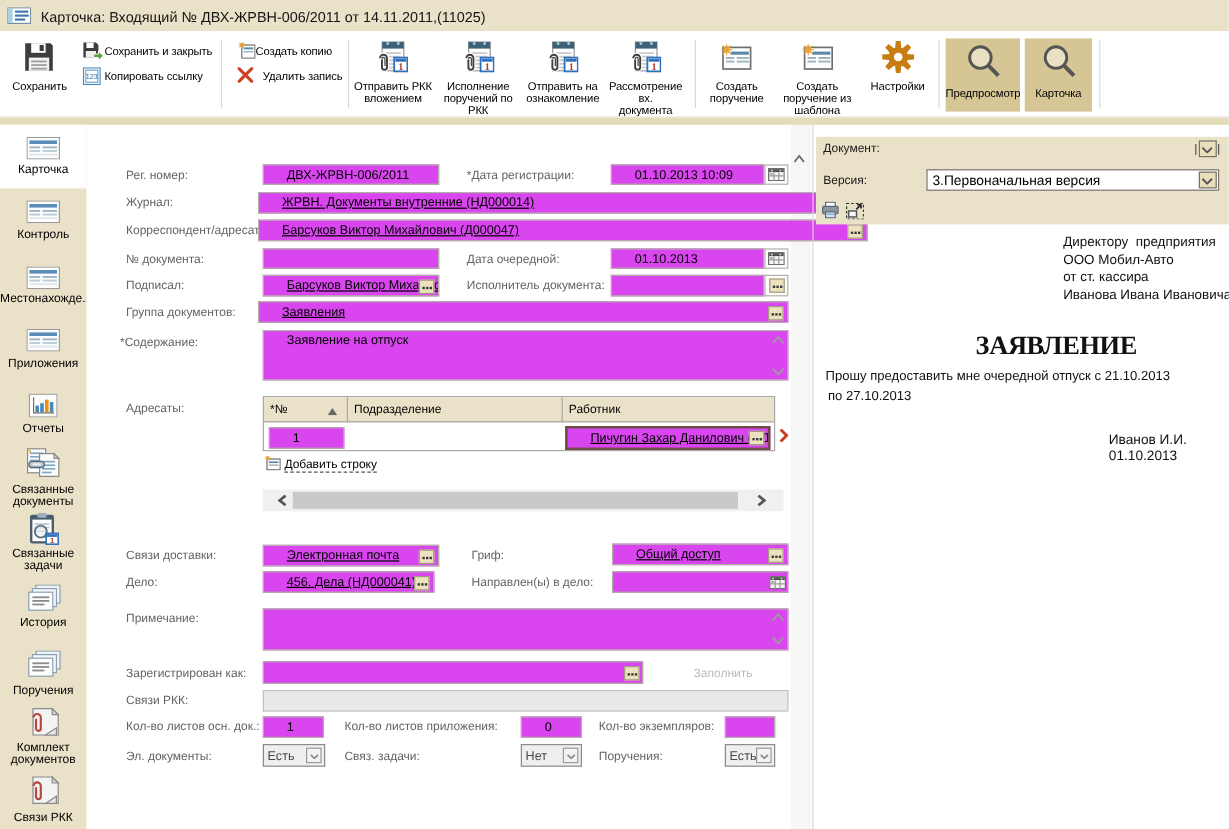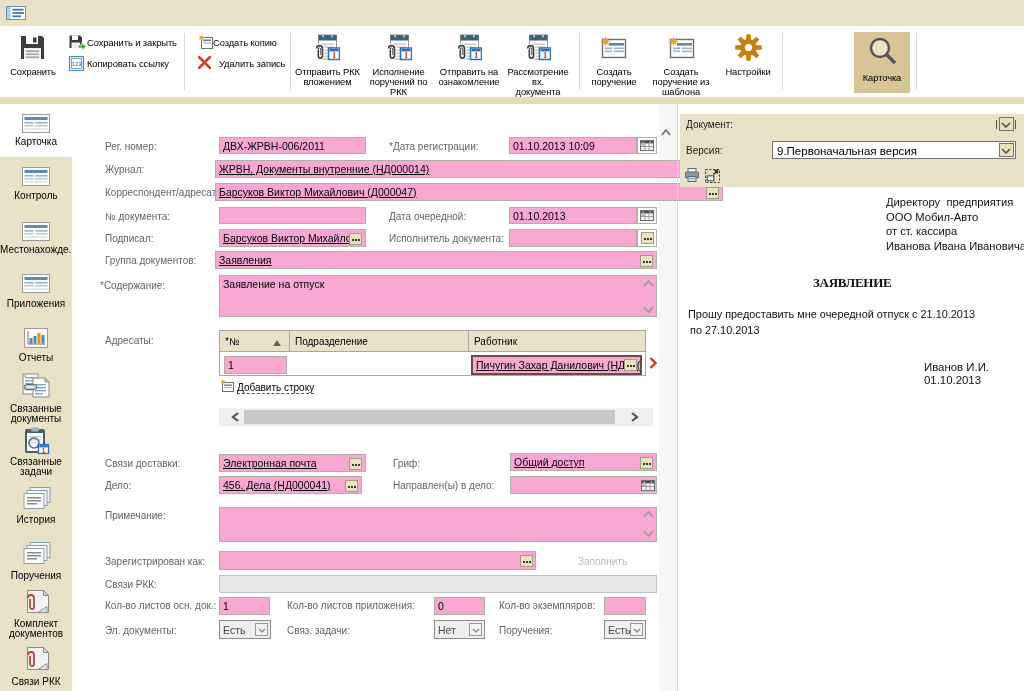--- a/index.html
+++ b/index.html
@@ -1,34 +1,35 @@
 <!DOCTYPE html>
 <html><head><meta charset="utf-8">
 <style>
 *{margin:0;padding:0;box-sizing:border-box}
 html,body{width:1024px;height:691px;font-family:"Liberation Sans",sans-serif;background:#fff;overflow:hidden;position:relative}
 .ab{position:absolute}
 .lb{position:absolute;font-size:10px;color:#646464;white-space:nowrap}
-.inp{position:absolute;background:#f9a8d4;border:1px solid #b2afa6;font-size:10.5px;color:#000;padding:2px 0 0 3px;white-space:nowrap;overflow:hidden}
+.inp{position:absolute;background:#d946ef;border:1px solid #b2afa6;font-size:10.5px;color:#000;padding:2px 0 0 19px;white-space:nowrap;overflow:hidden}
 .lnk{text-decoration:underline}
 .calb{position:absolute;width:20px;height:17px;background:#fff;border:1px solid #b2afa6}
 .tbt{position:absolute;font-size:9.4px;color:#000;text-align:center;line-height:9.8px;letter-spacing:-0.1px}
 .sep{position:absolute;width:1px;background:#d9d9d9;top:7px;height:57px}
 .sbl{position:absolute;font-size:10px;color:#000;text-align:center;width:72px;left:0;line-height:10px;white-space:nowrap;overflow:hidden}
 </style></head>
 <body>
 
 <div class="ab" style="left:0;top:0;width:1024px;height:26px;background:#eae2c8">
   <svg class="ab" style="left:6px;top:6px" width="20" height="14" viewBox="0 0 20 14">
     <rect x="0.5" y="0.5" width="19" height="13" fill="#fff" stroke="#7b8fa3"></rect>
     <rect x="1" y="1" width="3.5" height="12" fill="#9fd4ea"></rect>
     <rect x="6.5" y="2.8" width="11" height="1.8" fill="#3f76ad"></rect>
     <rect x="6.5" y="6.1" width="11.5" height="1.8" fill="#3f76ad"></rect>
     <rect x="6.5" y="9.4" width="8.5" height="1.8" fill="#3f76ad"></rect>
   </svg>
+  <div class="ab" style="left:34px;top:7px;font-size:12px;color:#151515">Карточка: Входящий № ДВХ-ЖРВН-006/2011 от 14.11.2011,(11025)</div>
 </div>
 
 <div class="ab" id="toolbar" style="left:0;top:26px;width:1024px;height:72px;background:#fff">
 
   <svg class="ab" style="left:20px;top:9px" width="25" height="25" viewBox="0 0 25 25">
     <path d="M1 1 h21 l2 2 v21 h-23 z" fill="#3d3d3d"></path>
     <rect x="6" y="1" width="12" height="8" fill="#fff"></rect>
     <rect x="13" y="2.5" width="3.5" height="5" fill="#3d3d3d"></rect>
     <rect x="4" y="13" width="17" height="11" fill="#f2f2f2"></rect>
     <rect x="6" y="15.5" width="13" height="1.4" fill="#9a9a9a"></rect>
@@ -104,20 +105,27 @@
       <use href="#t1" transform="rotate(180 13.5 13.5)"></use>
       <use href="#t1" transform="rotate(225 13.5 13.5)"></use>
       <use href="#t1" transform="rotate(270 13.5 13.5)"></use>
       <use href="#t1" transform="rotate(315 13.5 13.5)"></use>
     </g>
     <circle cx="13.5" cy="13.5" r="3.6" fill="#fff"></circle>
   </svg>
   <div class="tbt" style="left:718px;top:41px;width:60px">Настройки</div>
   <div class="sep" style="left:782px"></div>
 
+  <div class="ab" style="left:788px;top:6px;width:62px;height:61px;background:#d6c695">
+    <svg class="ab" style="left:17px;top:5px" width="30" height="32" viewBox="0 0 30 32">
+      <circle cx="12" cy="11" r="9" fill="#e9e0c2" stroke="#555" stroke-width="2.4"></circle>
+      <line x1="18.5" y1="17.5" x2="27" y2="26" stroke="#555" stroke-width="3.4"></line>
+    </svg>
+    <div class="tbt" style="left:0;top:41px;width:62px">Предпросмотр</div>
+  </div>
   <div class="ab" style="left:854px;top:6px;width:56px;height:61px;background:#d6c695">
     <svg class="ab" style="left:14px;top:5px" width="30" height="32" viewBox="0 0 30 32">
       <circle cx="12" cy="11" r="9" fill="#e9e0c2" stroke="#555" stroke-width="2.4"></circle>
       <line x1="18.5" y1="17.5" x2="27" y2="26" stroke="#555" stroke-width="3.4"></line>
     </svg>
     <div class="tbt" style="left:0;top:41px;width:56px">Карточка</div>
   </div>
   <div class="sep" style="left:916px"></div>
 </div>
 <div class="ab" style="left:0;top:97px;width:1024px;height:1px;background:#e3e3e3"></div>
@@ -469,36 +477,36 @@
 <div class="ab" style="left:680px;top:114px;width:344px;height:73px;background:#eae2c8">
   <div class="lb" style="left:6px;top:5px;color:#1a1a1a">Документ:</div>
   <div class="ab" style="left:319px;top:3px;width:15px;height:14px;background:#e9dfba;border:1px solid #75716b">
       <svg width="10" height="6" viewBox="0 0 10 6" style="position:absolute;left:1px;top:4px">
         <path d="M1 1 L5 5 L9 1" fill="none" stroke="#555" stroke-width="1.6"></path>
       </svg>
     </div>
   <div class="ab" style="left:316px;top:6px;width:1px;height:9px;background:#555"></div>
   <div class="ab" style="left:335px;top:6px;width:1px;height:9px;background:#555"></div>
   <div class="lb" style="left:6px;top:31px;color:#1a1a1a">Версия:</div>
-  <div class="ab" style="left:92px;top:27px;width:244px;height:18px;background:#fff;border:1px solid #75716b;font-size:11.5px;padding:3px 0 0 4px;white-space:nowrap;overflow:hidden">9.Первоначальная версия</div>
+  <div class="ab" style="left:92px;top:27px;width:244px;height:18px;background:#fff;border:1px solid #75716b;font-size:11.5px;padding:3px 0 0 4px;white-space:nowrap;overflow:hidden">3.Первоначальная версия</div>
   <div class="ab" style="left:319px;top:29px;width:15px;height:14px;background:#e9dfba;border:1px solid #75716b">
       <svg width="10" height="6" viewBox="0 0 10 6" style="position:absolute;left:1px;top:4px">
         <path d="M1 1 L5 5 L9 1" fill="none" stroke="#555" stroke-width="1.6"></path>
       </svg>
     </div>
   <svg class="ab" style="left:5px;top:54px" width="14" height="14" viewBox="0 0 14 14">
     <rect x="3" y="0.5" width="8" height="4" fill="#fff" stroke="#5a6a74"></rect>
     <rect x="0.5" y="4" width="13" height="6" rx="1" fill="#8a95a0" stroke="#5a6a74"></rect>
     <rect x="3" y="8.5" width="8" height="5" fill="#cfe3f2" stroke="#5a6a74"></rect>
     <line x1="4" y1="10.5" x2="10" y2="10.5" stroke="#7aa8cc"></line>
   </svg>
   <svg class="ab" style="left:25px;top:55px" width="15" height="14" viewBox="0 0 15 14">
     <rect x="0.5" y="0.5" width="14" height="13" fill="none" stroke="#3a3a3a" stroke-dasharray="2.2 1.6"></rect>
     <rect x="2.2" y="6.8" width="6.6" height="5" fill="#f4f4f4" stroke="#555" stroke-width="1.2"></rect>
     <path d="M8.5 5.5 L12.5 1.5 M12.5 1.5 h-3.2 M12.5 1.5 v3.2" stroke="#2a2a2a" stroke-width="1.4" fill="none"></path>
   </svg>
 </div>
 <div id="preview">
   <div class="ab" style="left:886px;top:195px;font-size:11.2px;line-height:14.7px;color:#111;white-space:nowrap">Директору&nbsp; предприятия<br>ООО Мобил-Авто<br>от ст. кассира<br>Иванова Ивана Ивановича</div>
-  <div class="ab" style="left:813px;top:275px;font-family:'Liberation Serif',serif;font-size:13px;font-weight:bold;color:#111;letter-spacing:-0.3px;white-space:nowrap">ЗАЯВЛЕНИЕ</div>
+  <div class="ab" style="left:813px;top:275px;font-family:'Liberation Serif',serif;font-size:22px;font-weight:bold;color:#111;letter-spacing:-0.3px;white-space:nowrap">ЗАЯВЛЕНИЕ</div>
   <div class="ab" style="left:688px;top:306px;font-size:10.9px;line-height:16.3px;color:#111;white-space:nowrap">Прошу предоставить мне очередной отпуск с 21.10.2013<br><span style="margin-left:2px">по 27.10.2013</span></div>
   <div class="ab" style="left:924px;top:361px;font-size:11.4px;line-height:12.7px;color:#111;white-space:nowrap">Иванов И.И.<br>01.10.2013</div>
 </div>
 
 </body></html>

